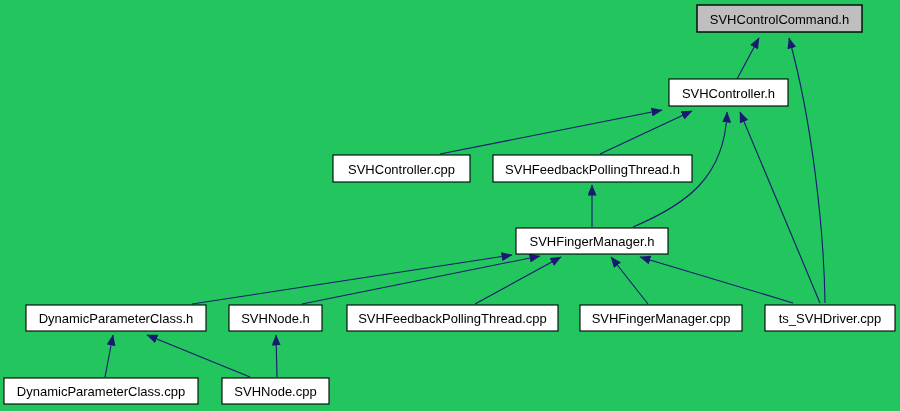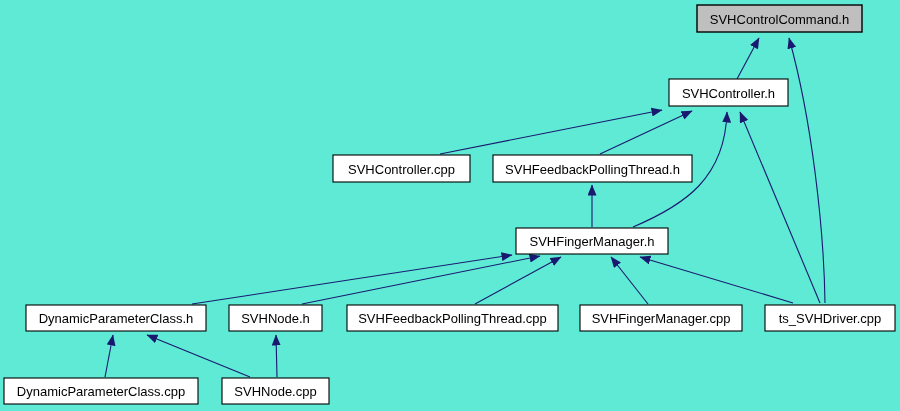--- a/index.html
+++ b/index.html
@@ -4,21 +4,21 @@
 <style>
   html, body {
     margin: 0;
     padding: 0;
     background: #ffffff;
   }
   .stage {
     position: relative;
     width: 900px;
     height: 411px;
-    background: #5eead4;
+    background: #22c55e;
     overflow: hidden;
   }
   svg {
     display: block;
     font-family: "Liberation Sans", "DejaVu Sans", sans-serif;
   }
   .edge {
     fill: none;
     stroke: #191970;
     stroke-width: 1.1;

